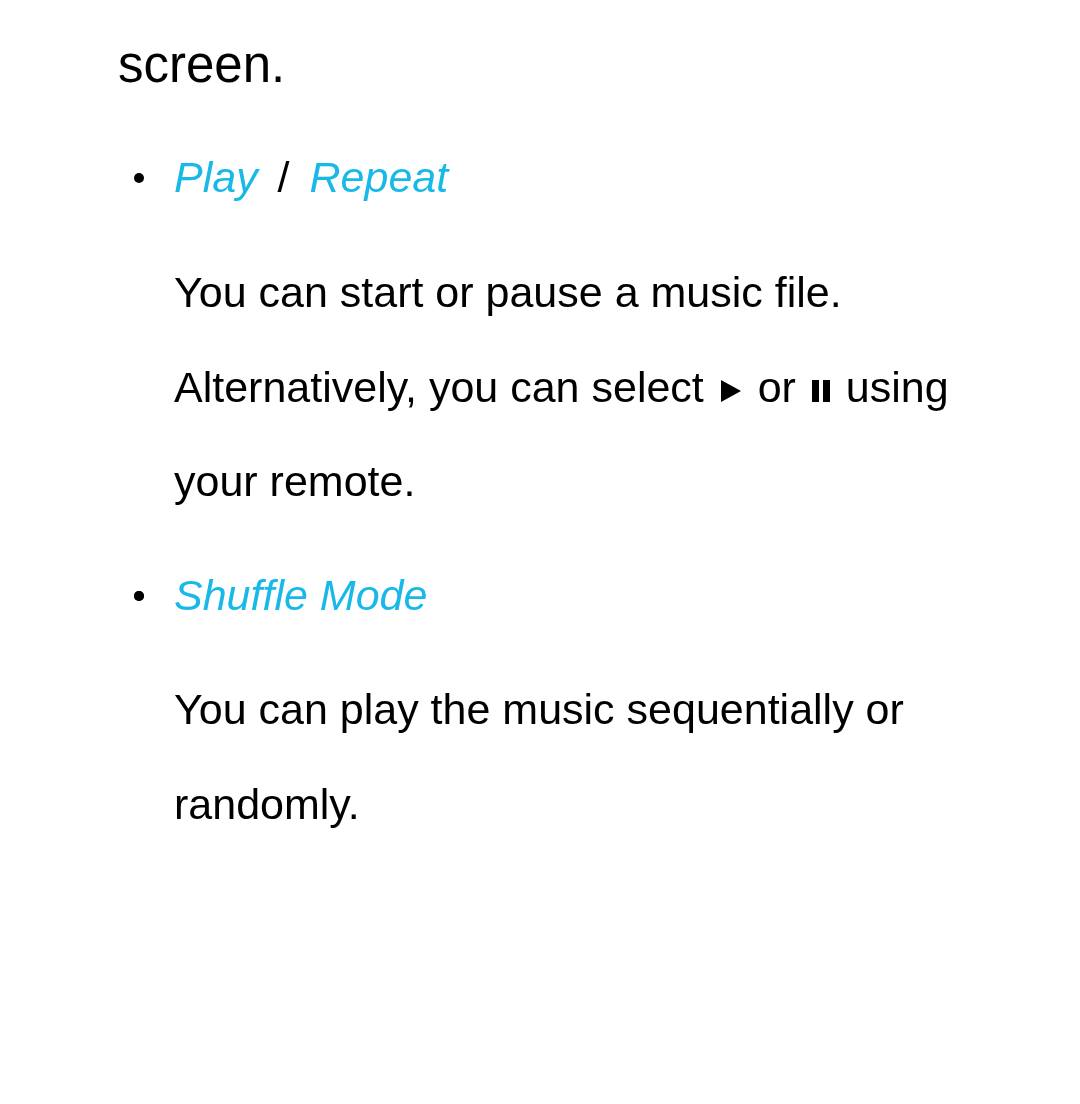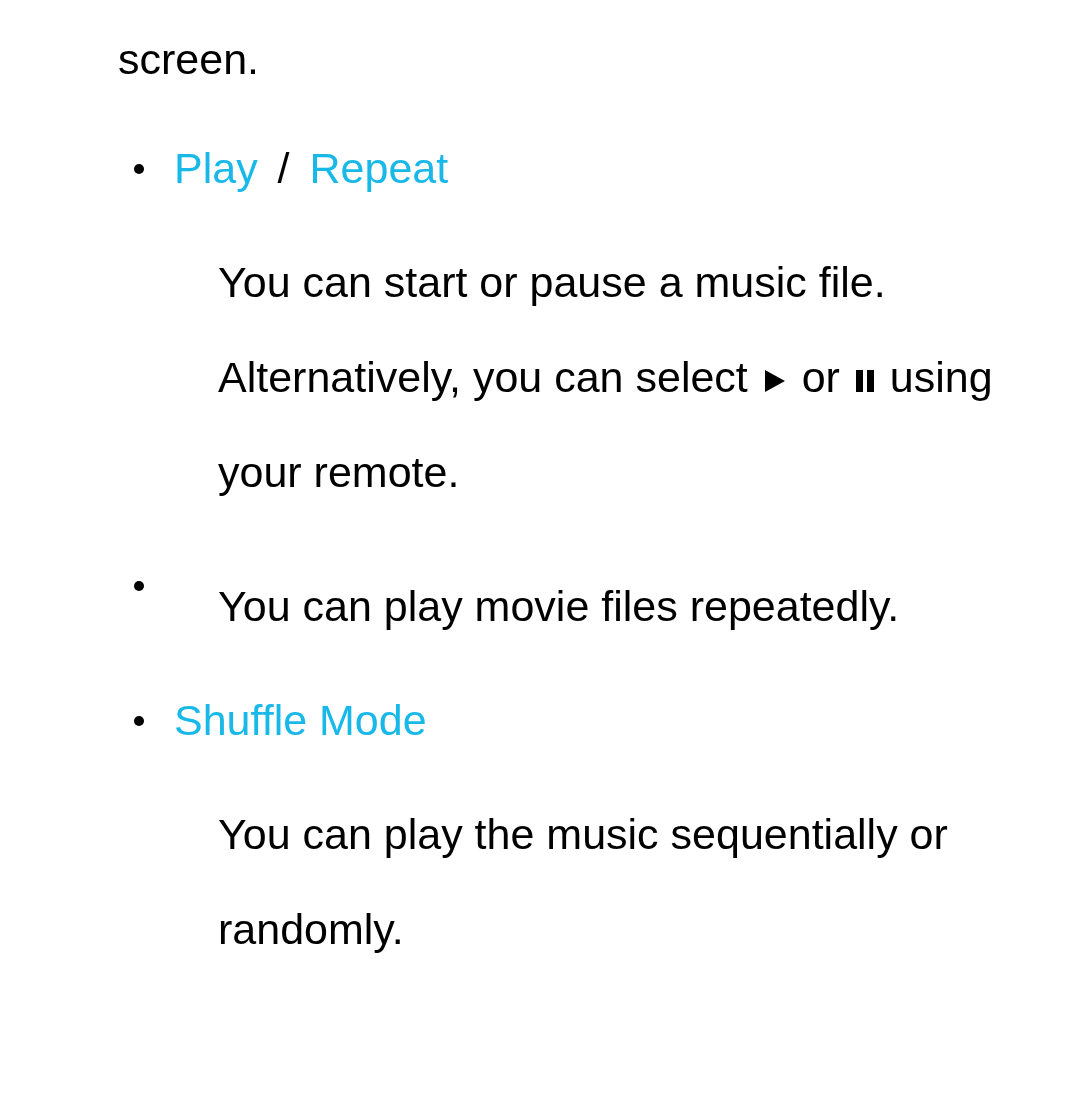--- a/index.html
+++ b/index.html
@@ -8,21 +8,21 @@
       height: 1104px;
       background: #fff;
       font-family: Arial, Helvetica, sans-serif;
       color: #000;
       overflow: hidden;
     }
     .page {
       padding: 34px 60px 0 118px;
     }
     .lead {
-      font-size: 43px;
+      font-size: 51px;
       line-height: 1.2;
       margin-bottom: 56px;
     }
     ul.items {
       list-style: none;
       padding-left: 0;
     }
     ul.items > li {
       position: relative;
       padding-left: 56px;
@@ -39,30 +39,30 @@
       border-radius: 50%;
     }
     .title-line {
       font-size: 43px;
       line-height: 1.25;
       margin-bottom: 40px;
       font-weight: 400;
     }
     .link {
       color: #18b9e8;
+      font-style: italic;
     }
     .sep {
       color: #000;
       padding: 0 8px;
     }
     .desc {
       font-size: 43px;
       line-height: 2.2;
       color: #000;
-      margin-left: 44px;
     }
     .icon-inline {
       display: inline-block;
       vertical-align: -2px;
       margin: 0 2px;
     }
     .icon-inline svg { display: block; }
   </style>
 </head>
 <body>
@@ -90,21 +90,20 @@
           <svg width="22" height="26" viewBox="0 0 22 26">
             <rect x="2" y="2" width="7" height="22" fill="#000"></rect>
             <rect x="13" y="2" width="7" height="22" fill="#000"></rect>
           </svg>
         </span>
         <span>using your remote.</span>
       </p>
     </li>
 
     <li>
-      <p class="desc">You can play movie files repeatedly.</p>
     </li>
 
     <li>
       <div class="title-line">
         <span class="link">Shuffle Mode</span>
       </div>
       <p class="desc">You can play the music sequentially or randomly.</p>
     </li>
 
   </ul>

